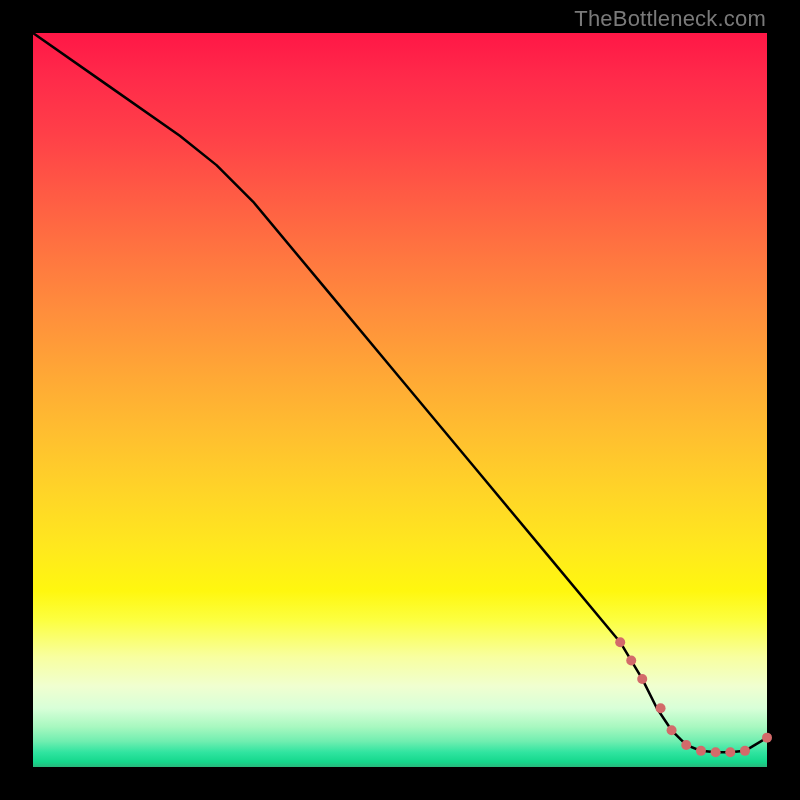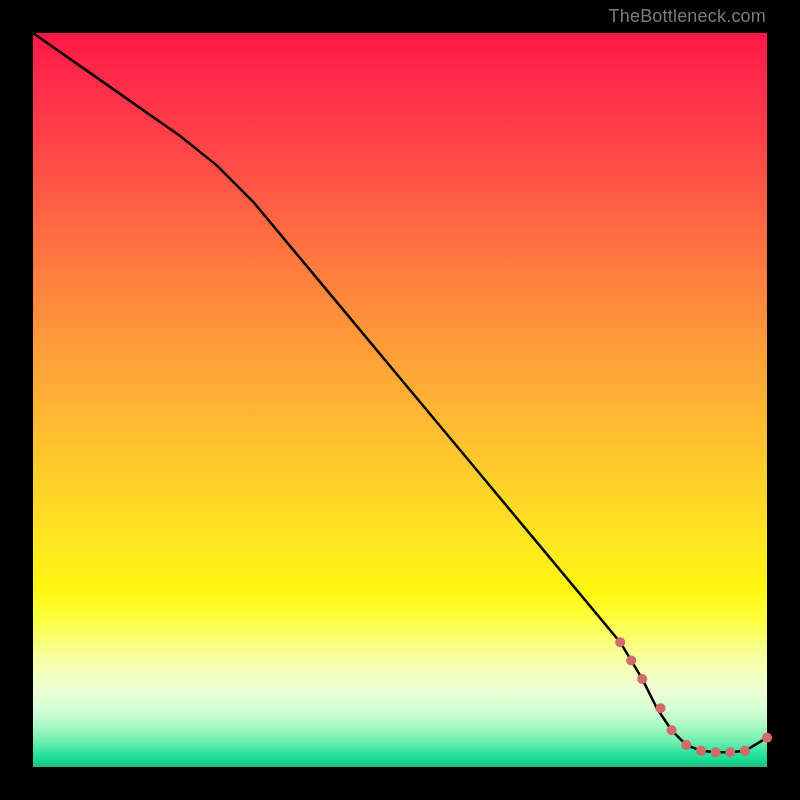--- a/index.html
+++ b/index.html
@@ -45,21 +45,21 @@
       #30e4a0 98%,
       #14d88c 99.3%,
       #28b87c 100%
     );
   }
   .watermark {
     position: absolute;
     top: 6px;
     right: 34px;
     color: #7a7a7a;
-    font-size: 18px;
+    font-size: 22px;
     font-weight: 500;
     letter-spacing: 0.2px;
   }
   svg.curve {
     position: absolute;
     left: 0;
     top: 0;
     width: 734px;
     height: 734px;
     overflow: visible;

